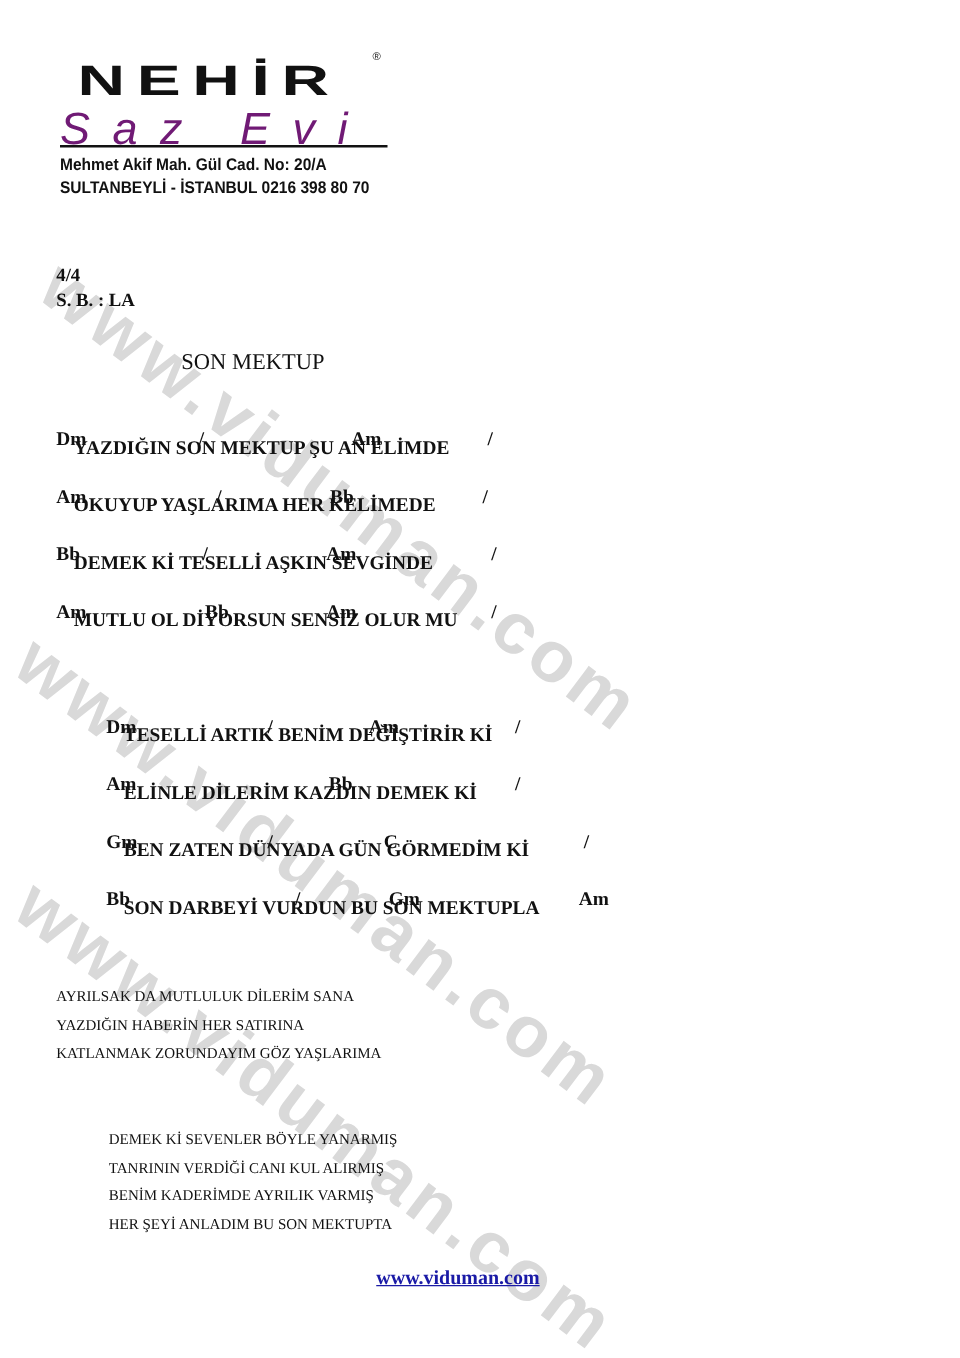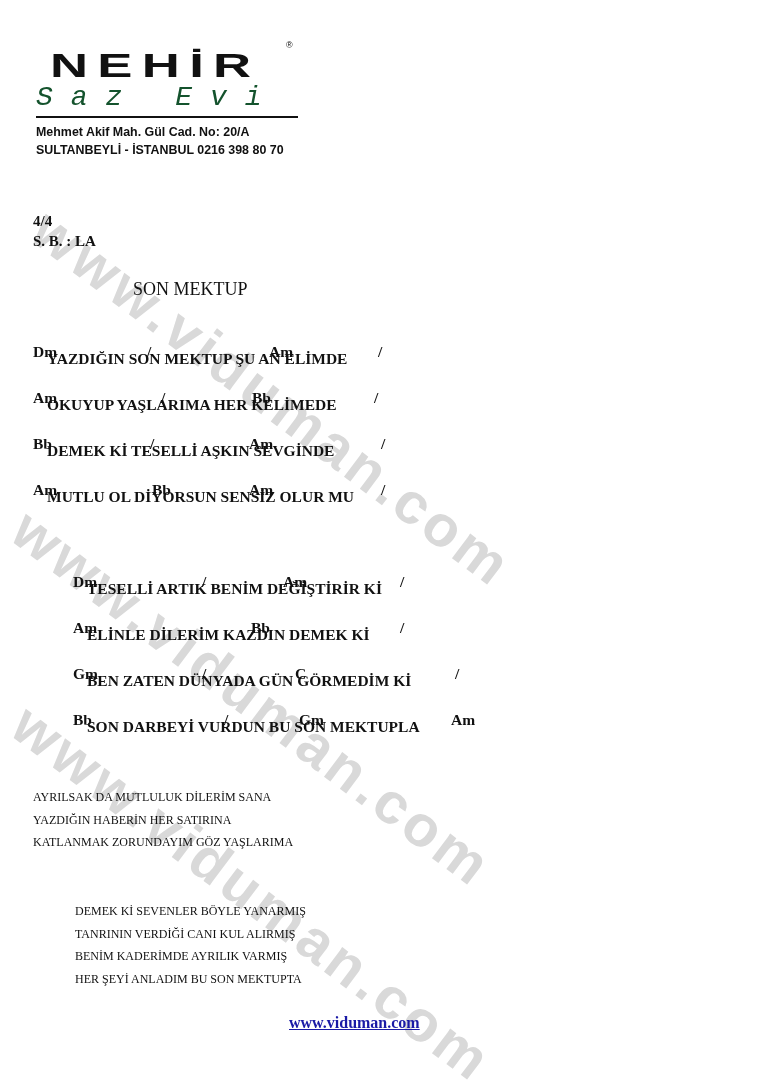--- a/index.html
+++ b/index.html
@@ -3,26 +3,26 @@
   <meta charset="utf-8">
   <style>
     html, body { margin: 0; padding: 0; background: #ffffff; }
     body { width: 768px; height: 1086px; position: relative; overflow: hidden; font-family: "Liberation Serif", serif; color: #111; }
 
     .watermark { position: absolute; font-family: "Liberation Sans", sans-serif; font-weight: bold; font-size: 58px; color: #d9d9d9; transform-origin: left top; white-space: nowrap; letter-spacing: 4px; z-index: 0; }
     .wm1 { left: 60px; top: 195px; transform: rotate(37deg); }
     .wm2 { left: 40px; top: 495px; transform: rotate(37deg); }
     .wm3 { left: 40px; top: 690px; transform: rotate(37deg); }
 
-    .content { position: absolute; inset: 0; z-index: 1; }
+    .content { position: absolute; inset: 0; z-index: 1; margin-left: 12px; }
 
     .logo { position: absolute; left: 36px; top: 38px; width: 270px; }
     .logo-brand { position: absolute; left: 14px; top: 8px; font-family: "Liberation Sans", sans-serif; font-weight: 900; font-size: 34px; letter-spacing: 6px; transform: scaleX(1.55); transform-origin: left top; color: #111; }
     .logo-reg { position: absolute; left: 250px; top: 2px; font-size: 9px; font-family: "Liberation Sans", sans-serif; }
-    .logo-script { position: absolute; left: 0px; top: 44px; font-family: Liberation Mono, monospace; font-style: italic; font-size: 28px; letter-spacing: 18px; color: #14532d; }
+    .logo-script { position: absolute; left: 0px; top: 44px; font-family: Liberation Sans, sans-serif; font-style: italic; font-size: 36px; letter-spacing: 18px; color: #701a75; }
     .logo-script-underline { position: absolute; left: 0; top: 78px; width: 262px; height: 2px; background: #111; }
     .logo-addr1 { position: absolute; left: 0; top: 86px; font-family: "Liberation Sans", sans-serif; font-weight: bold; font-size: 13.5px; transform: scaleX(0.92); transform-origin: left top; white-space: nowrap; }
     .logo-addr2 { position: absolute; left: 0; top: 104px; font-family: "Liberation Sans", sans-serif; font-weight: bold; font-size: 13.5px; transform: scaleX(0.92); transform-origin: left top; white-space: nowrap; }
 
     .credits { position: absolute; left: 436px; top: 70px; font-style: italic; font-size: 16px; line-height: 22px; }
     .credit-row { white-space: pre; }
 
     .meta { position: absolute; left: 33px; top: 211px; font-weight: bold; font-size: 15px; line-height: 20px; }
 
     .song-title { position: absolute; left: 133px; top: 279px; font-weight: normal; font-size: 18px; }

